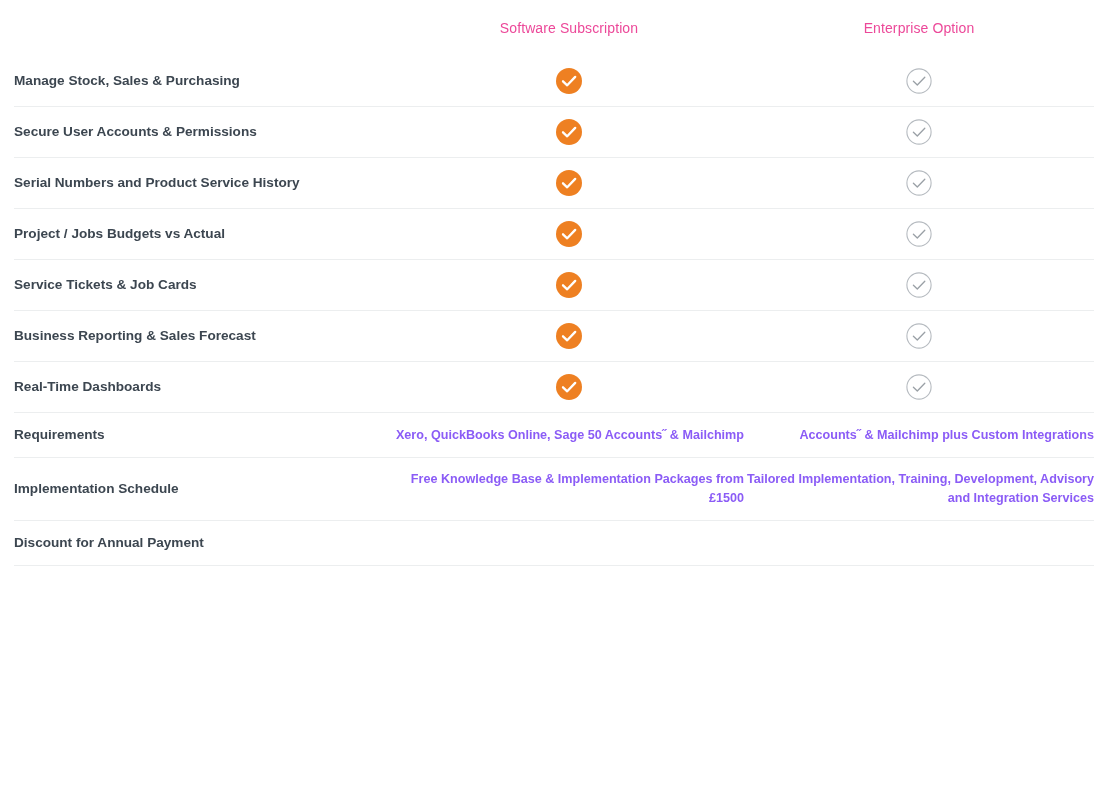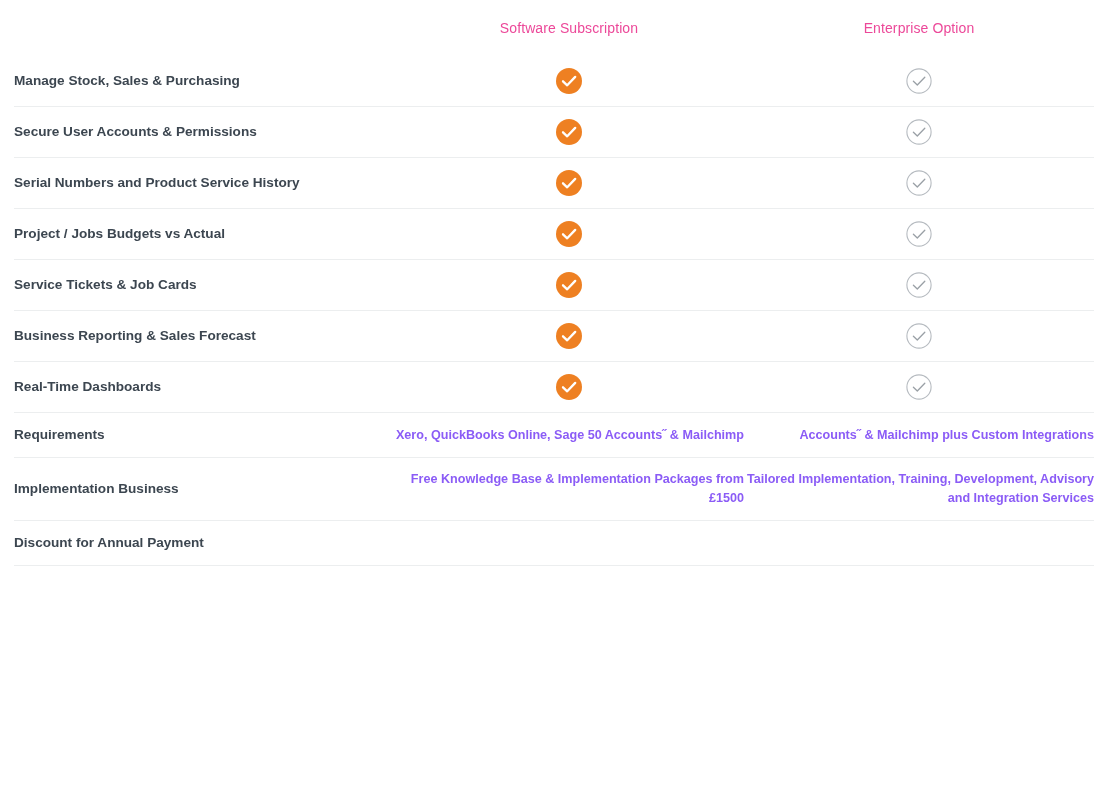--- a/index.html
+++ b/index.html
@@ -188,21 +188,21 @@
       <tr class="feature-row">
         <td class="feature-name">Requirements</td>
         <td class="plan-cell">
           <div class="cell-note">Xero, QuickBooks Online, Sage 50 Accounts˝ &amp; Mailchimp</div>
         </td>
         <td class="plan-cell">
           <div class="cell-note">Accounts˝ &amp; Mailchimp plus Custom Integrations</div>
         </td>
       </tr>
       <tr class="feature-row">
-        <td class="feature-name">Implementation Business</td>
+        <td class="feature-name">Implementation Schedule</td>
         <td class="plan-cell">
           <div class="cell-note">Free Knowledge Base &amp; Implementation Packages from £1500</div>
         </td>
         <td class="plan-cell">
           <div class="cell-note">Tailored Implementation, Training, Development, Advisory and Integration Services</div>
         </td>
       </tr>
       <tr class="feature-row">
         <td class="feature-name">Discount for Annual Payment</td>
         <td class="plan-cell"></td>

